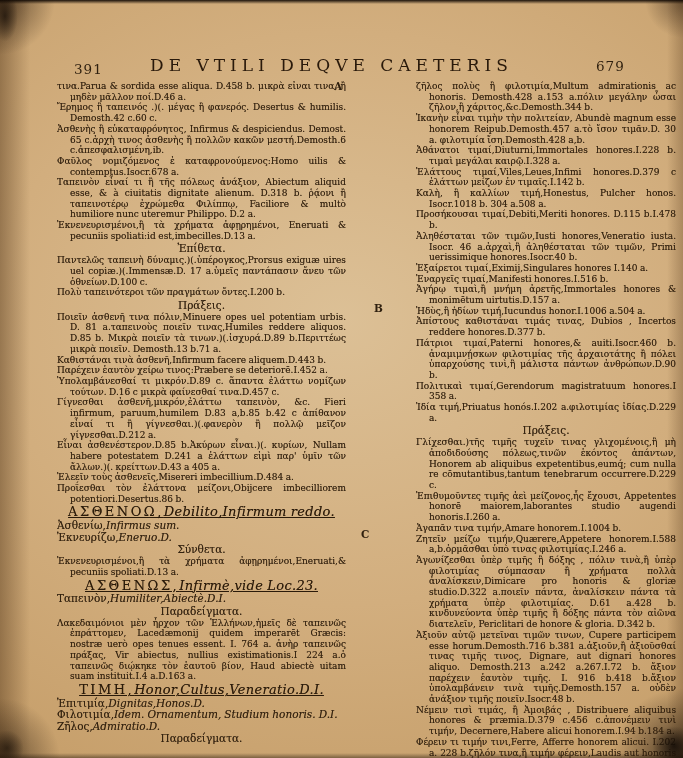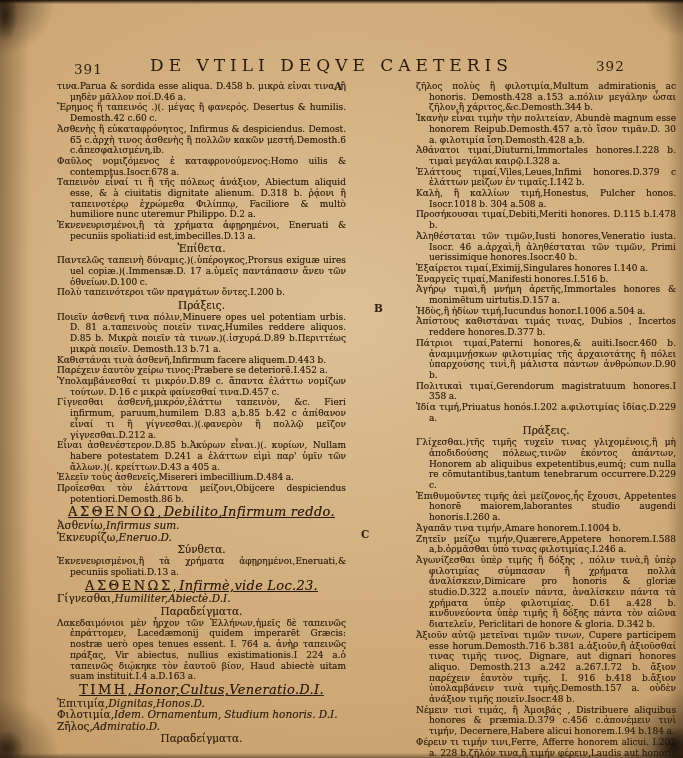--- a/index.html
+++ b/index.html
@@ -44,48 +44,48 @@
   .col p.t-i .latin{font-style:italic;}
   .marker{position:absolute;font-size:10.5px;font-weight:bold;color:#2e1f0e;}
 </style>
 </head>
 <body>
 
 <div class="page">
 
   <div class="hdr-num l">391</div>
   <div class="hdr-title">DE VTILI DEQVE CAETERIS</div>
-  <div class="hdr-num r">392</div>
+  <div class="hdr-num r">679</div>
 
   <div class="col left">
       <p class="t-e">τινα.Parua &amp; sordida esse aliqua. D.458 b. μικρὰ εἶναι τινα, ἢ μηδὲν μᾶλλον ποί.D.46 a.</p>
       <p class="t-e">Ἔρημος ἢ ταπεινός .)(. μέγας ἢ φανερός. Desertus &amp; humilis. Demosth.42 c.60 c.</p>
       <p class="t-e">Ἀσθενὴς ἢ εὐκαταφρόνητος, Infirmus &amp; despiciendus. Demost. 65 c.ἀρχὴ τινος ἀσθενὴς ἢ πολλῶν κακῶν μεστή.Demosth.6 c.ἀπεσφαλισμένη,ib.</p>
       <p class="t-e">Φαῦλος νομιζόμενος ἐ καταφρονούμενος:Homo uilis &amp; contemptus.Isocr.678 a.</p>
       <p class="t-e">Ταπεινὸν εἶναί τι ἢ τῆς πόλεως ἀνάξιον, Abiectum aliquid esse, &amp; à ciuitatis dignitate alienum. D.318 b. ῥᾴονι ἢ ταπεινοτέρῳ ἐχρώμεθα Φιλίππῳ, Faciliore &amp; multò humiliore nunc uteremur Philippo. D.2 a.</p>
       <p class="t-e">Ἐκνενευρισμένοι,ἢ τὰ χρήματα ἀφῃρημένοι, Eneruati &amp; pecuniis spoliati:id est,imbecilles.D.13 a.</p>
       <p class="t-h">Ἐπίθετα.</p>
       <p class="t-e">Παντελῶς ταπεινὴ δύναμις.)(.ὑπέρογκος,Prorsus exiguæ uires uel copiæ.)(.Immensæ.D. 17 a.ὑμεῖς παντάπασιν ἄνευ τῶν ὀθνείων.D.100 c.</p>
       <p class="t-e">Πολὺ ταπεινότεροι τῶν πραγμάτων ὄντες.I.200 b.</p>
       <p class="t-h">Πράξεις.</p>
       <p class="t-e">Ποιεῖν ἀσθενῆ τινα πόλιν,Minuere opes uel potentiam urbis. D. 81 a.ταπεινοὺς ποιεῖν τινας,Humiles reddere aliquos. D.85 b. Μικρὰ ποιεῖν τὰ τινων.)(.ἰσχυρά.D.89 b.Περιττέως μικρὰ ποιεῖν. Demosth.13 b.71 a.</p>
       <p class="t-e">Καθιστάναι τινὰ ἀσθενῆ,Infirmum facere aliquem.D.443 b.</p>
       <p class="t-e">Παρέχειν ἑαυτὸν χείρω τινος:Præbere se deteriorē.I.452 a.</p>
       <p class="t-e">Ὑπολαμβάνεσθαί τι μικρόν.D.89 c. ἅπαντα ἐλάττω νομίζων τούτων. D.16 c μικρὰ φαίνεσθαί τινα.D.457 c.</p>
       <p class="t-e">Γίγνεσθαι ἀσθενῆ,μικρόν,ἐλάττω ταπεινὸν, &amp;c. Fieri infirmum, paruum,humilem D.83 a,b.85 b.42 c ἀπίθανον εἶναί τι ἢ γίγνεσθαι.)(.φανερὸν ἢ πολλῷ μεῖζον γίγνεσθαι.D.212 a.</p>
       <p class="t-e">Εἶναι ἀσθενέστερον.D.85 b.Ἀκύρων εἶναι.)(. κυρίων, Nullam habere potestatem D.241 a ἐλάττων εἰμὶ παρ' ὑμῖν τῶν ἄλλων.)(. κρείττων.D.43 a 405 a.</p>
       <p class="t-e">Ἐλεεῖν τοὺς ἀσθενεῖς,Misereri imbecillium.D.484 a.</p>
-      <p class="t-e">Προΐεσθαι τὸν ἐλάττονα μείζονι,Obijcere despiciendus potentiori.Demosth.86 b.</p>
+      <p class="t-e">Προΐεσθαι τὸν ἐλάττονα μείζονι,Obijcere imbecilliorem potentiori.Desertus.86 b.</p>
       <p class="t-H1"><span class="greek">ΑΣΘΕΝΟΩ,</span><span class="latin">Debilito,Infirmum reddo.</span></p>
       <p class="t-i"><span class="greek">Ἀσθενίω,</span><span class="latin">Infirmus sum.</span></p>
       <p class="t-i"><span class="greek">Ἐκνευρίζω,</span><span class="latin">Eneruo.D.</span></p>
       <p class="t-h">Σύνθετα.</p>
       <p class="t-e">Ἐκνενευρισμένοι,ἢ τὰ χρήματα ἀφῃρημένοι,Eneruati,&amp; pecuniis spoliati.D.13 a.</p>
       <p class="t-H1"><span class="greek">ΑΣΘΕΝΩΣ,</span><span class="latin">Infirmè,vide Loc.23.</span></p>
-      <p class="t-i"><span class="greek">Γίγνεσθαι,</span><span class="latin">Humiliter,Abiectè.D.I.</span></p>
+      <p class="t-i"><span class="greek">Ταπεινὸν,</span><span class="latin">Humiliter,Abiectè.D.I.</span></p>
       <p class="t-h">Παραδείγματα.</p>
       <p class="t-e">Λακεδαιμόνιοι μὲν ἦρχον τῶν Ἑλλήνων,ἡμεῖς δὲ ταπεινῶς ἐπράττομεν, Lacedæmonij quidem imperarēt Græcis: nostræ uerò opes tenues essent. I. 764 a. ἀνὴρ ταπεινῶς πράξας, Vir abiectus, nullius existimationis.I 224 a.ὁ ταπεινῶς διῴκηκε τὸν ἑαυτοῦ βίον, Haud abiectè uitam suam instituit.I.4 a.D.163 a.</p>
       <p class="t-H1"><span class="greek">ΤΙΜΗ,</span><span class="latin">Honor,Cultus,Veneratio.D.I.</span></p>
       <p class="t-i"><span class="greek">Ἐπιτιμία,</span><span class="latin">Dignitas,Honos.D.</span></p>
       <p class="t-i"><span class="greek">Φιλοτιμία,</span><span class="latin">Idem. Ornamentum, Studium honoris. D.I.</span></p>
       <p class="t-i"><span class="greek">Ζῆλος,</span><span class="latin">Admiratio.D.</span></p>
       <p class="t-h">Παραδείγματα.</p>
     </div>
 
   <div class="col right">

